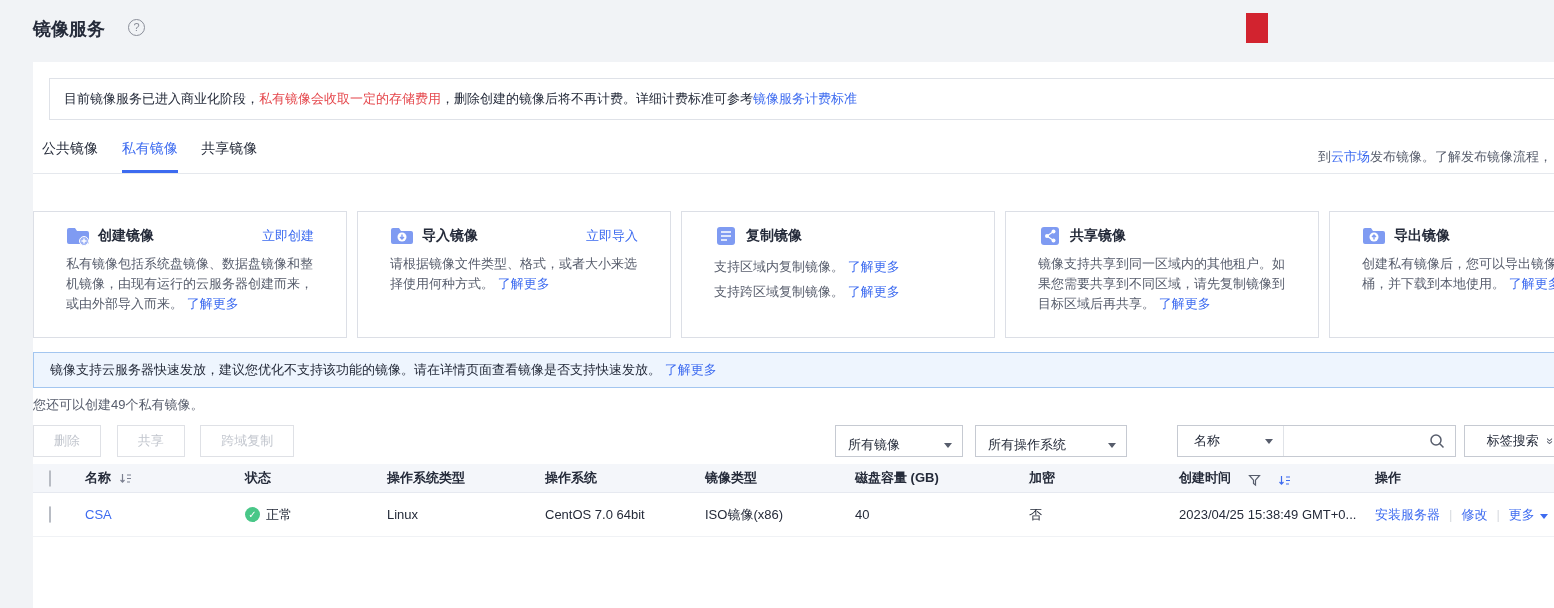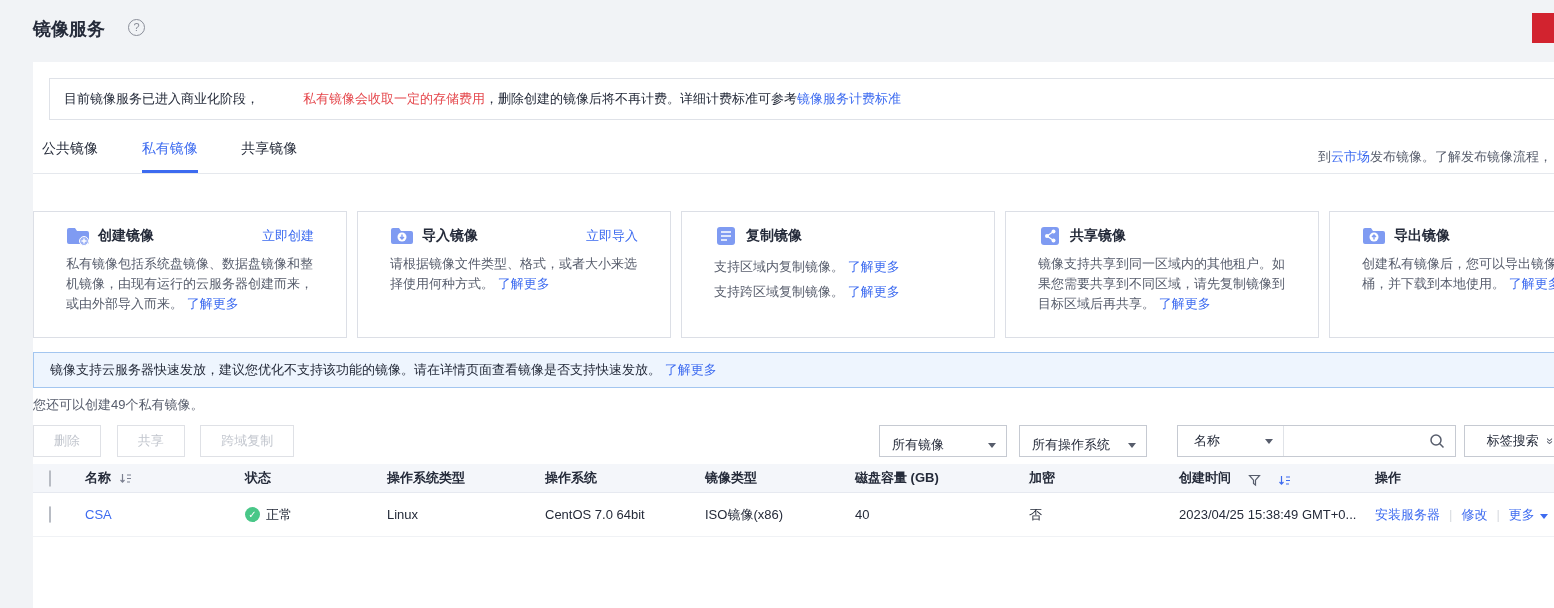--- a/index.html
+++ b/index.html
@@ -2,36 +2,36 @@
 <html><head>
 <meta charset="utf-8">
 <style>
   * { box-sizing: border-box; margin: 0; padding: 0; }
   html,body { width:1554px; height:608px; overflow:hidden; }
   body {
     font-family: "Liberation Sans", "DejaVu Sans", sans-serif;
     background:#f1f3f6; color:#252b3a; font-size:13px; position:relative;
   }
   
-  .top-header { position:absolute; left:0; top:0; width:1554px; height:55px; }
+  .top-header { position:absolute; left:0; top:0; width:1268px; height:55px; }
   .page-title { position:absolute; left:33px; top:17px; font-size:18px; font-weight:bold; color:#252b3a; }
   .help-icon { position:absolute; left:128px; top:19px; width:17px; height:17px; border:1px solid #8a8e99;
     border-radius:50%; color:#8a8e99; font-size:11px; text-align:center; line-height:15px; }
   .hdr-right { position:absolute; right:43px; top:19px; display:flex; align-items:center; gap:6px; color:#575d6c;margin-top:45px; }
   .brand-red { position:absolute; right:0; top:13px; width:22px; height:30px; }
   
   .panel { position:absolute; left:33px; top:62px; width:1647px; height:546px; background:#fff; }
   
   .notice { position:absolute; left:16px; top:16px; width:1615px; height:42px; border:1px solid #dfe2e8;
     background:#fff; display:flex; align-items:center; padding:0 14px; white-space:nowrap; overflow:hidden; }
-  .warn-red { color:#e5484d;margin-left:44px; }
+  .warn-red { color:#e5484d; }
   a.lnk, .lnk { color:#3d6bf0; text-decoration:none; cursor:pointer; }
   
   .tabs-row { position:absolute; left:0; top:78px; width:1647px; height:34px; border-bottom:1px solid #e5e8ed; }
-  .tab { display:inline-block; margin-left:40px; font-size:14px; color:#252b3a; padding-bottom:12px; cursor:pointer; }
+  .tab { display:inline-block; margin-left:20px; font-size:14px; color:#252b3a; padding-bottom:12px; cursor:pointer; }
   .tab:first-child { margin-left:0;padding-left:9px; }
   .tab.active { color:#3d6bf0; border-bottom:3px solid #3d6bf0; }
   .market-link { position:absolute; left:1285px; top:8px; white-space:nowrap; color:#575d6c; }
   
   .cards { position:absolute; left:0; top:149px; display:flex; gap:10px; }
   .card { width:314px; height:127px; border:1px solid #dcdfe6; background:#fff; padding:14px 32px; flex:none; }
   .card-head { display:flex; align-items:center; margin-bottom:8px; }
   .card-title { font-size:14px; font-weight:bold; margin-left:8px; }
   .card-action { margin-left:auto; font-size:13px; }
   .card-desc { color:#575d6c; line-height:20px; font-size:13px; }
@@ -40,23 +40,23 @@
   
   .info-bar { position:absolute; left:0; top:290px; width:1647px; height:36px; background:#eef5fe;
     border:1px solid #a3c6f0; display:flex; align-items:center; padding:0 16px; }
   
   .quota { position:absolute; left:0; top:334px; color:#575d6c; }
   
   .toolbar { position:absolute; left:0; top:363px; width:1647px; height:32px; }
   .btn-disabled { display:inline-block; height:32px; line-height:30px; padding:0 20px; margin-right:12px;
     border:1px solid #dfe1e6; background:#fff; color:#c2c6ce; text-align:right; cursor:not-allowed; }
   .select { position:absolute; top:0; height:32px; border:1px solid #c6cad2; background:#fff;
-    display:flex; align-items:center; padding:8px 10px 0 12px; cursor:pointer;margin-left:44px; }
+    display:flex; align-items:center; padding:8px 10px 0 12px; cursor:pointer; }
   .sel-all-images { left:802px; width:128px; }
-  .sel-all-os { left:942px; width:128px; }
+  .sel-all-os { left:942px; width:152px; }
   .caret { width:0; height:0; border-left:4px solid transparent; border-right:4px solid transparent;
     border-top:5px solid #575d6c; margin-left:auto; }
   .name-search { position:absolute; left:1144px; top:0; width:279px; height:32px; border:1px solid #c6cad2;
     background:#fff; display:flex; align-items:center; }
   .ns-label { width:106px; height:100%; display:flex; align-items:center; padding:0 10px 0 16px;
     border-right:1px solid #e0e3e8; cursor:pointer; }
   .ns-input { flex:1; border:none; outline:none; height:100%; padding:0 6px; font-size:13px; min-width:0; }
   .ns-mag { margin:0 10px; flex:none; cursor:pointer; }
   .tag-btn { position:absolute; left:1431px; top:0; width:112px; height:32px; border:1px solid #c6cad2;
     background:#fff; display:flex; align-items:center; justify-content:center; gap:8px; cursor:pointer; }

